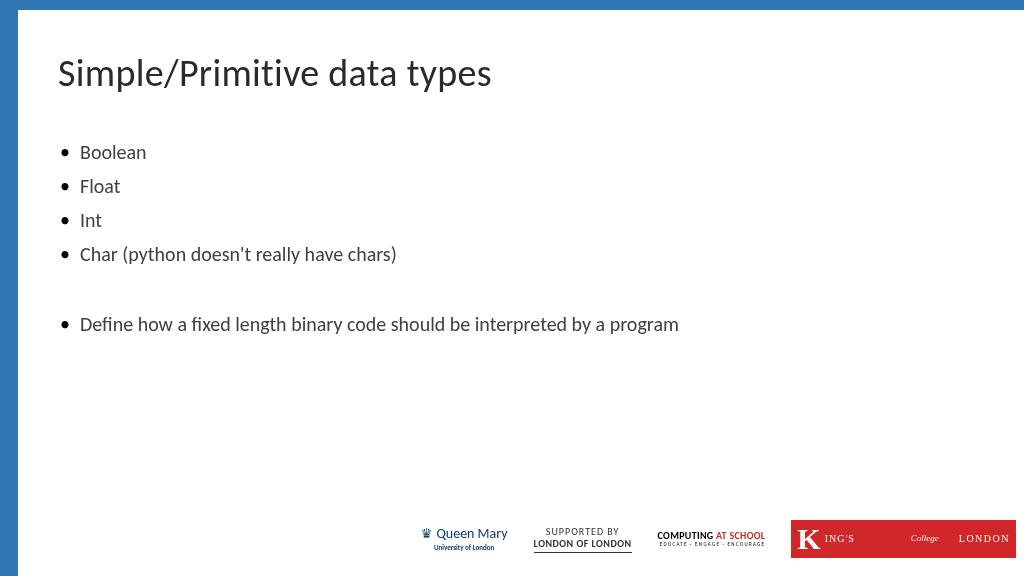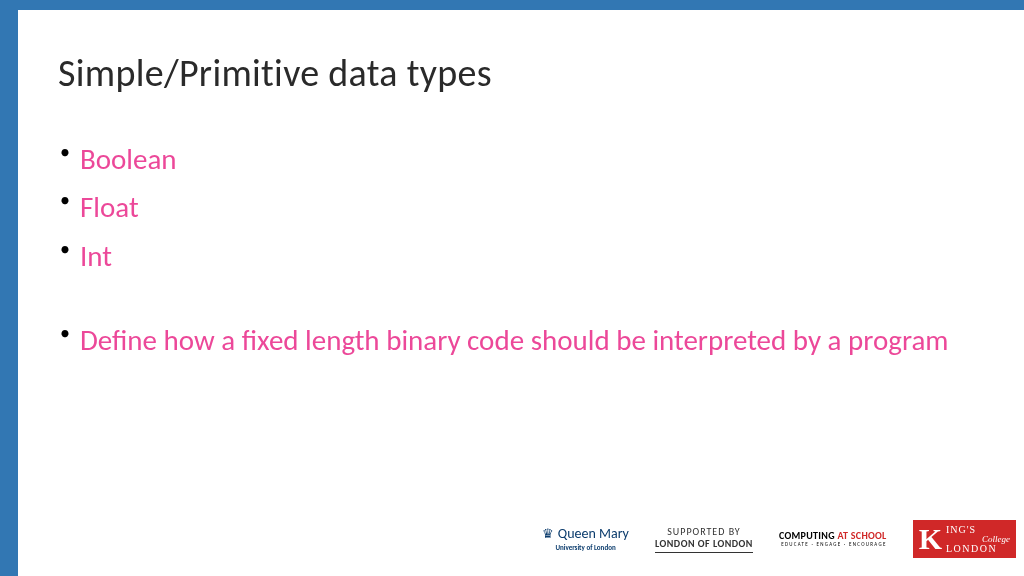--- a/index.html
+++ b/index.html
@@ -44,22 +44,22 @@
       font-size: 38px;
       font-weight: 400;
       color: #2a2a2a;
       margin-bottom: 40px;
       letter-spacing: 0.3px;
     }
     .bullet-list {
       list-style: none;
     }
     .bullet-list li {
-      font-size: 29px;
-      color: #ec4899;
+      font-size: 20px;
+      color: #404040;
       line-height: 1.6;
       padding-left: 22px;
       position: relative;
       margin-bottom: 2px;
     }
     .bullet-list li::before {
       content: "•";
       position: absolute;
       left: 2px;
       font-size: 20px;
@@ -147,24 +147,25 @@
       gap: 4px;
       font-family: Georgia, serif;
     }
     .kcl-k {
       font-size: 30px;
       font-weight: 700;
       line-height: 1;
     }
     .kcl-text {
       display: flex;
-      flex-direction: column;
+      flex-direction: row;
       font-size: 10px;
       line-height: 1;
       text-align: left;
+      gap: 20px;
     }
     .kcl-ings {
       font-size: 10px;
       letter-spacing: 1px;
     }
     .kcl-college {
       font-style: italic;
       font-size: 9px;
       padding-left: 36px;
     }
@@ -179,20 +180,21 @@
 <div class="border-top"></div>
 <div class="border-left"></div>
 
 <div class="content">
   <h1 class="title">Simple/Primitive data types</h1>
 
   <ul class="bullet-list">
     <li>Boolean</li>
     <li>Float</li>
     <li>Int</li>
+    <li>Char (python doesn't really have chars)</li>
   </ul>
   <div class="spacer"></div>
   <ul class="bullet-list">
     <li>Define how a fixed length binary code should be interpreted by a program</li>
   </ul>
 
   <div class="logos">
 
     <div class="logo qmul">
       <div class="qmul-top">

